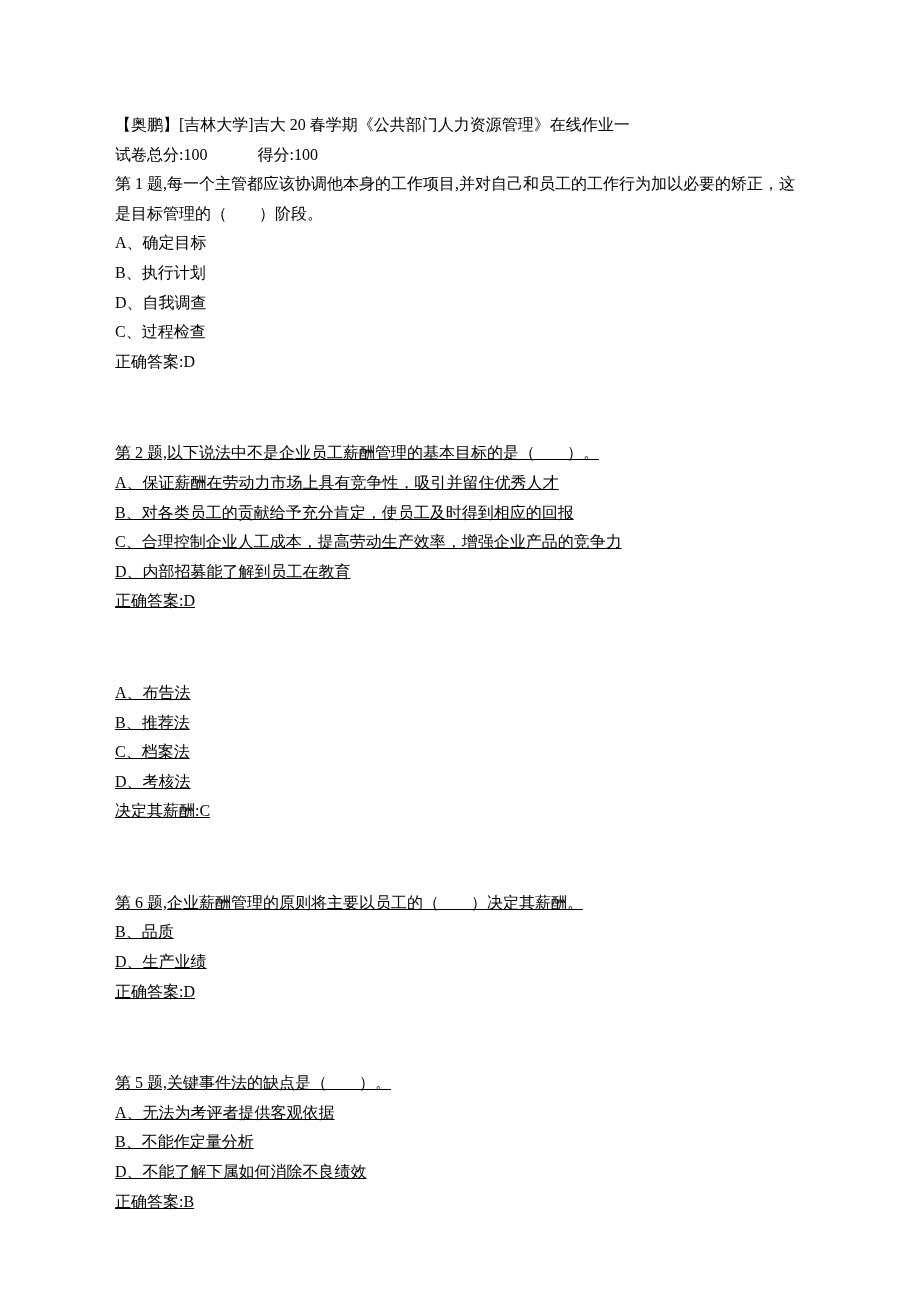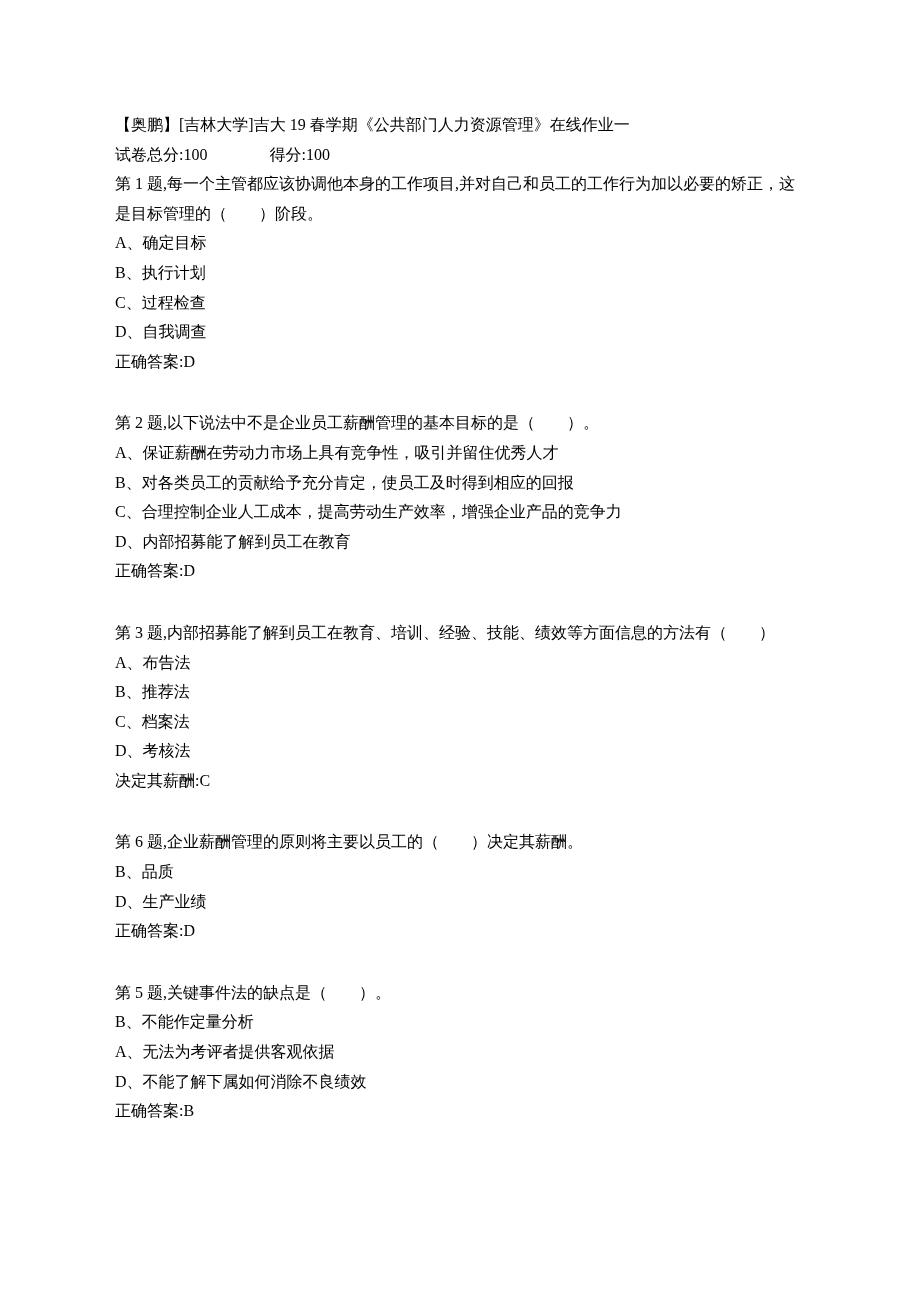--- a/index.html
+++ b/index.html
@@ -10,74 +10,74 @@
       background: #fff;
       margin: 0;
       padding: 110px 115px 60px 115px;
       width: 920px;
       box-sizing: border-box;
     }
     .line {
       display: block;
     }
     .score-line span:first-child {
-      margin-right: 58px;
+      margin-right: 46px;
     }
     .question-block {
-      margin-top: 32px;
+      margin-top: 62px;
+      text-decoration: underline;
     }
     .question-block:first-of-type {
       margin-top: 0;
     }
   </style>
 </head>
 <body>
 
 <div>
-  <span class="line">【奥鹏】[吉林大学]吉大 19 春学期《公共部门人力资源管理》在线作业一</span>
+  <span class="line">【奥鹏】[吉林大学]吉大 20 春学期《公共部门人力资源管理》在线作业一</span>
   <span class="line score-line">
     <span>试卷总分:100</span>
     <span>得分:100</span>
   </span>
 
   <div>
     <span class="line">第 1 题,每一个主管都应该协调他本身的工作项目,并对自己和员工的工作行为加以必要的矫正，这是目标管理的（　　）阶段。</span>
     <span class="line">A、确定目标</span>
     <span class="line">B、执行计划</span>
+    <span class="line">D、自我调查</span>
     <span class="line">C、过程检查</span>
-    <span class="line">D、自我调查</span>
     <span class="line">正确答案:D</span>
   </div>
 
   <div class="question-block">
     <span class="line">第 2 题,以下说法中不是企业员工薪酬管理的基本目标的是（　　）。</span>
     <span class="line">A、保证薪酬在劳动力市场上具有竞争性，吸引并留住优秀人才</span>
     <span class="line">B、对各类员工的贡献给予充分肯定，使员工及时得到相应的回报</span>
     <span class="line">C、合理控制企业人工成本，提高劳动生产效率，增强企业产品的竞争力</span>
     <span class="line">D、内部招募能了解到员工在教育</span>
     <span class="line">正确答案:D</span>
   </div>
 
   <div class="question-block">
-    <span class="line">第 3 题,内部招募能了解到员工在教育、培训、经验、技能、绩效等方面信息的方法有（　　）</span>
     <span class="line">A、布告法</span>
     <span class="line">B、推荐法</span>
     <span class="line">C、档案法</span>
     <span class="line">D、考核法</span>
     <span class="line">决定其薪酬:C</span>
   </div>
 
   <div class="question-block">
     <span class="line">第 6 题,企业薪酬管理的原则将主要以员工的（　　）决定其薪酬。</span>
     <span class="line">B、品质</span>
     <span class="line">D、生产业绩</span>
     <span class="line">正确答案:D</span>
   </div>
 
   <div class="question-block">
     <span class="line">第 5 题,关键事件法的缺点是（　　）。</span>
+    <span class="line">A、无法为考评者提供客观依据</span>
     <span class="line">B、不能作定量分析</span>
-    <span class="line">A、无法为考评者提供客观依据</span>
     <span class="line">D、不能了解下属如何消除不良绩效</span>
     <span class="line">正确答案:B</span>
   </div>
 
 </div>
 
 </body></html>

